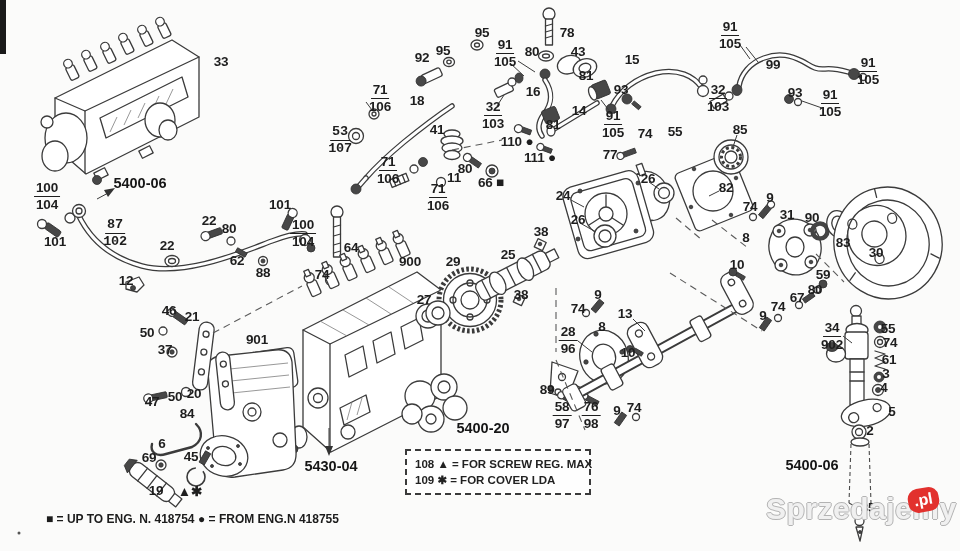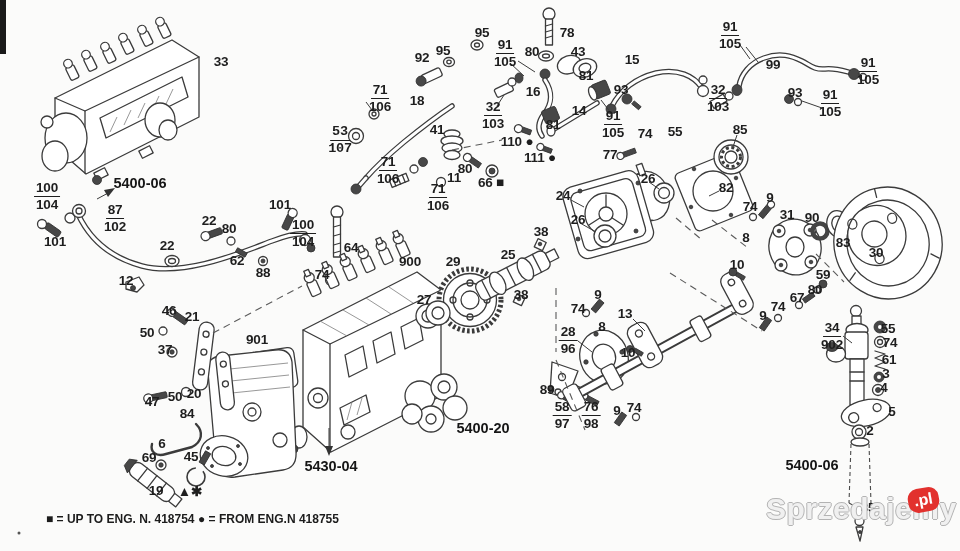--- a/index.html
+++ b/index.html
@@ -638,21 +638,21 @@
   </svg>
 
   
   <div>
       <div class="callout" style="left: 205px; top: 62px; padding-left: 32px;">33</div>
       <div class="callout frac" style="left: 47px; top: 196px;">
         <span class="top">100</span>
         <span class="bot">104</span>
       </div>
       <div class="callout" style="left: 55px; top: 242px;">101</div>
-      <div class="callout frac" style="left: 115px; top: 218px;">
+      <div class="callout frac" style="left: 115px; top: 233px; font-family: Liberation Mono, monospace;">
         <span class="top">87</span>
         <span class="bot">102</span>
       </div>
       <div class="callout" style="left: 167px; top: 246px;">22</div>
       <div class="callout" style="left: 126px; top: 281px;">12</div>
       <div class="callout" style="left: 209px; top: 221px;">22</div>
       <div class="callout" style="left: 229px; top: 229px;">80</div>
       <div class="callout" style="left: 237px; top: 261px;">62</div>
       <div class="callout" style="left: 263px; top: 273px;">88</div>
       <div class="callout" style="left: 280px; top: 205px;">101</div>
@@ -800,20 +800,24 @@
       <div class="callout" style="left: 892px; top: 412px;">5</div>
       <div class="callout" style="left: 870px; top: 431px;">2</div>
       <div class="callout" style="left: 868px; top: 508px;">35</div>
       <div class="asm-ref" style="left: 140px; top: 183px;">5400-06</div>
       <div class="asm-ref" style="left: 331px; top: 466px;">5430-04</div>
       <div class="asm-ref" style="left: 483px; top: 428px;">5400-20</div>
       <div class="asm-ref" style="left: 812px; top: 465px;">5400-06</div>
     </div>
 
   
+  <div class="legend-box">
+    <div class="legend-line">108 ▲ = FOR SCREW REG. MAX</div>
+    <div class="legend-line">109 ✱ = FOR COVER LDA</div>
+  </div>
 
   
   <div class="note-line" id="note1">■ = UP TO ENG. N. 418754</div>
   <div class="note-line" id="note2">● = FROM ENG.N 418755</div>
 
   
   <div class="watermark">
     <span class="wm-text">Sprzedajemy</span>
     <span class="wm-badge">.pl</span>
   </div>

